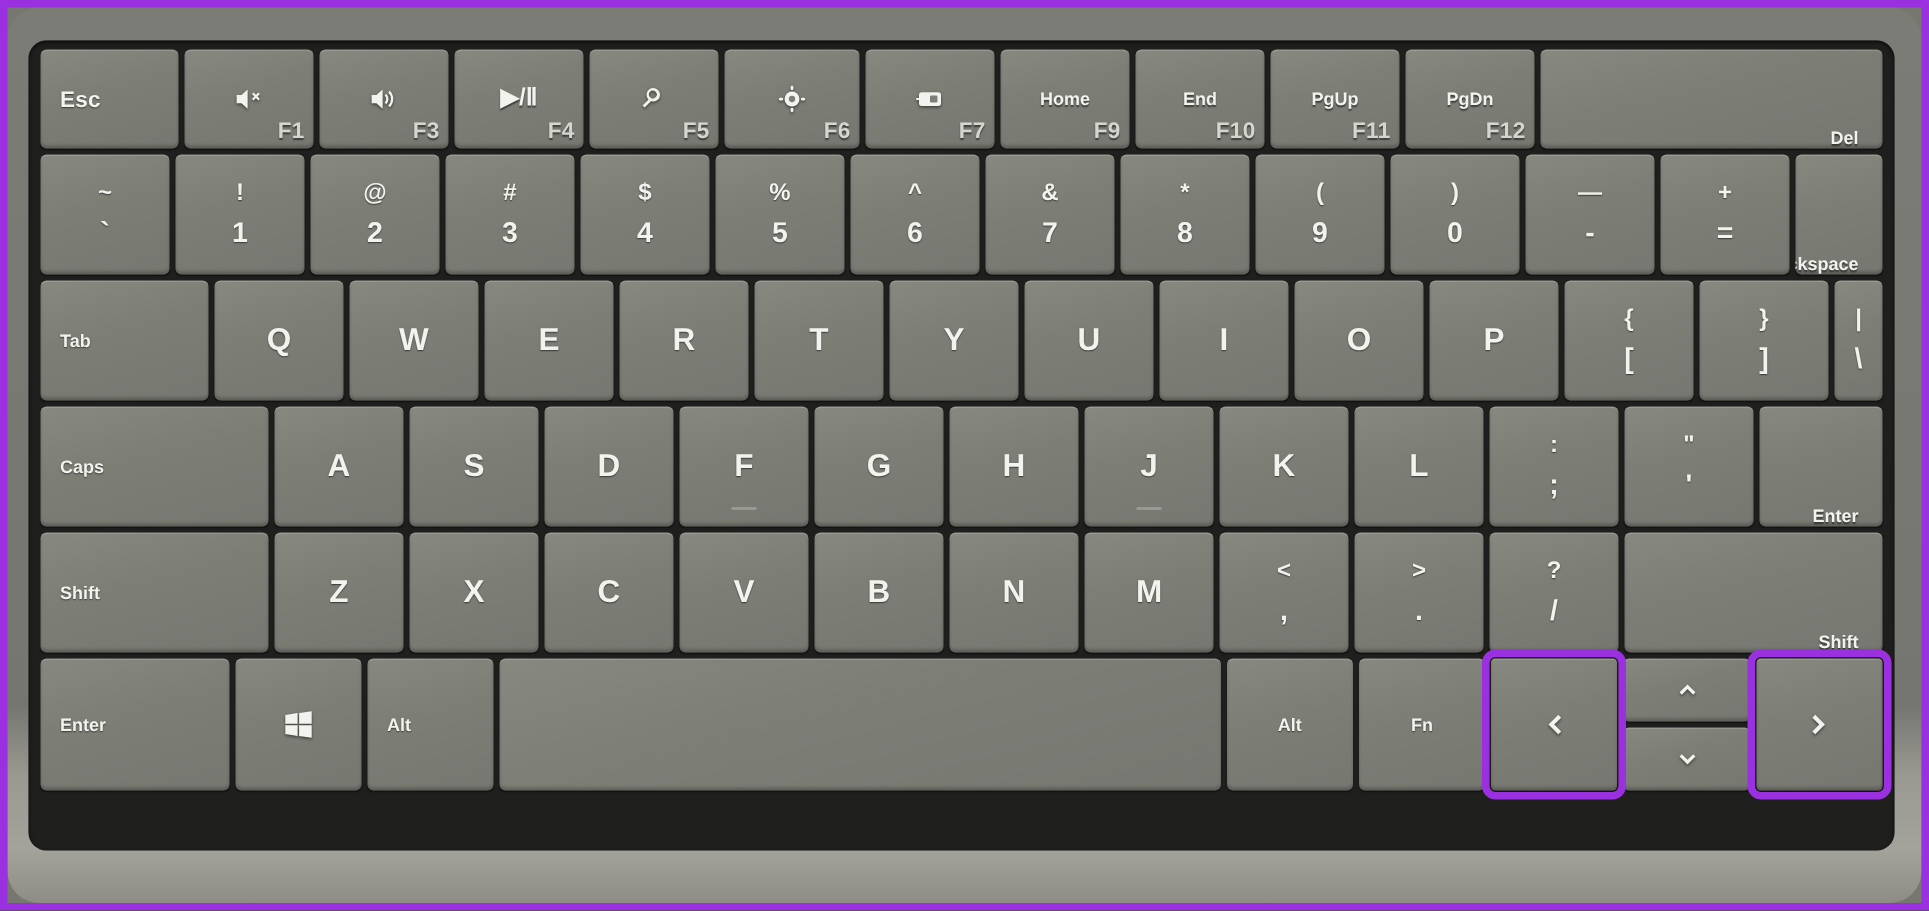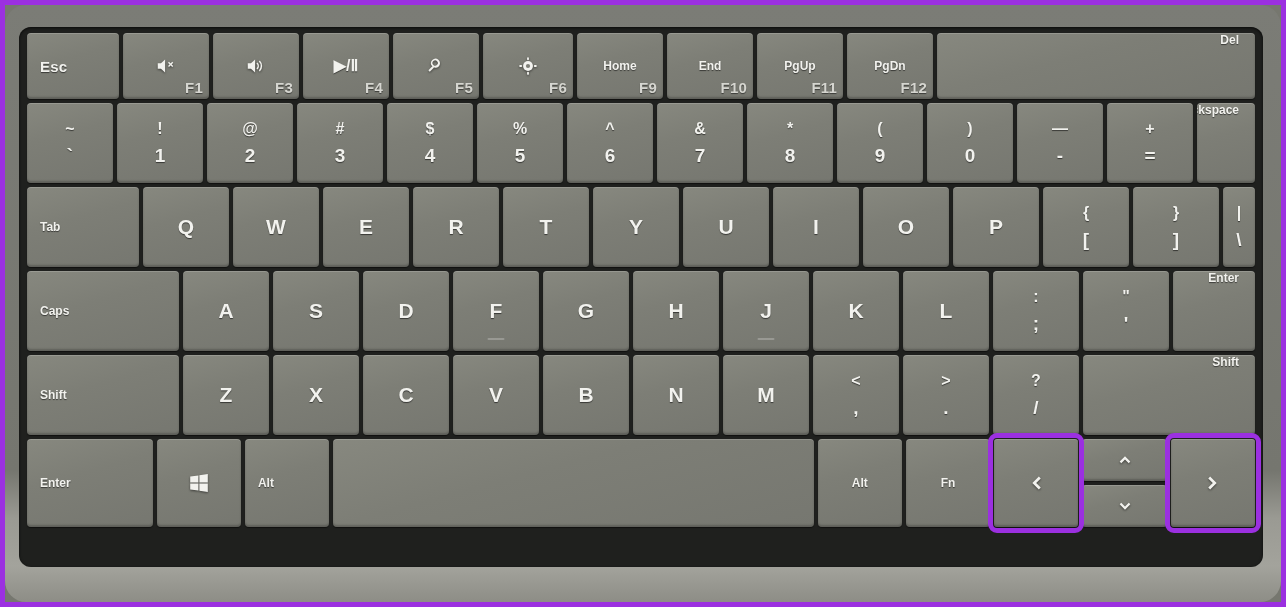--- a/index.html
+++ b/index.html
@@ -94,21 +94,21 @@
     bottom: 3px;
     font-size: 15px;
     font-weight: 700;
     color: #dedeD8;
     opacity: .92;
     letter-spacing: .2px;
   }
 
   
   .key.lbl-left { align-items: flex-start; justify-content: center; padding-left: 13px; }
-  .key.lbl-right { align-items: flex-end; justify-content: flex-start; padding-right: 16px; }
+  .key.lbl-right { align-items: flex-end; justify-content: flex-end; padding-right: 16px; }
 
   
   .key.homing::after {
     content: "";
     position: absolute;
     left: 50%;
     bottom: 11px;
     transform: translateX(-50%);
     width: 17px; height: 2px;
     background: rgba(255,255,255,.24);
@@ -193,20 +193,30 @@
                 <circle cx="12" cy="12" r="2.3" fill="#7d7e76"></circle>
                 <rect x="11" y="2.4" width="2" height="3.2" rx="1"></rect>
                 <rect x="11" y="18.4" width="2" height="3.2" rx="1"></rect>
                 <rect x="2.4" y="11" width="3.2" height="2" rx="1"></rect>
                 <rect x="18.4" y="11" width="3.2" height="2" rx="1"></rect>
               </svg>
           </span>
           <span class="fnum">F6</span>
         </div>
 
+        <div class="key" style="width:86px">
+          <span>
+            <svg class="ico" viewBox="0 0 24 24">
+                <rect x="4" y="7" width="16" height="10" rx="2"></rect>
+                <rect x="12" y="9.4" width="5.4" height="5.2" rx="1" fill="#7d7e76"></rect>
+                <path d="M2 11.2h4v1.6H2z"></path>
+              </svg>
+          </span>
+          <span class="fnum">F7</span>
+        </div>
 
 
         <div class="key" style="width:86px">
           <span class="word-sm">Home</span>
           <span class="fnum">F9</span>
         </div>
 
         <div class="key" style="width:86px">
           <span class="word-sm">End</span>
           <span class="fnum">F10</span>

